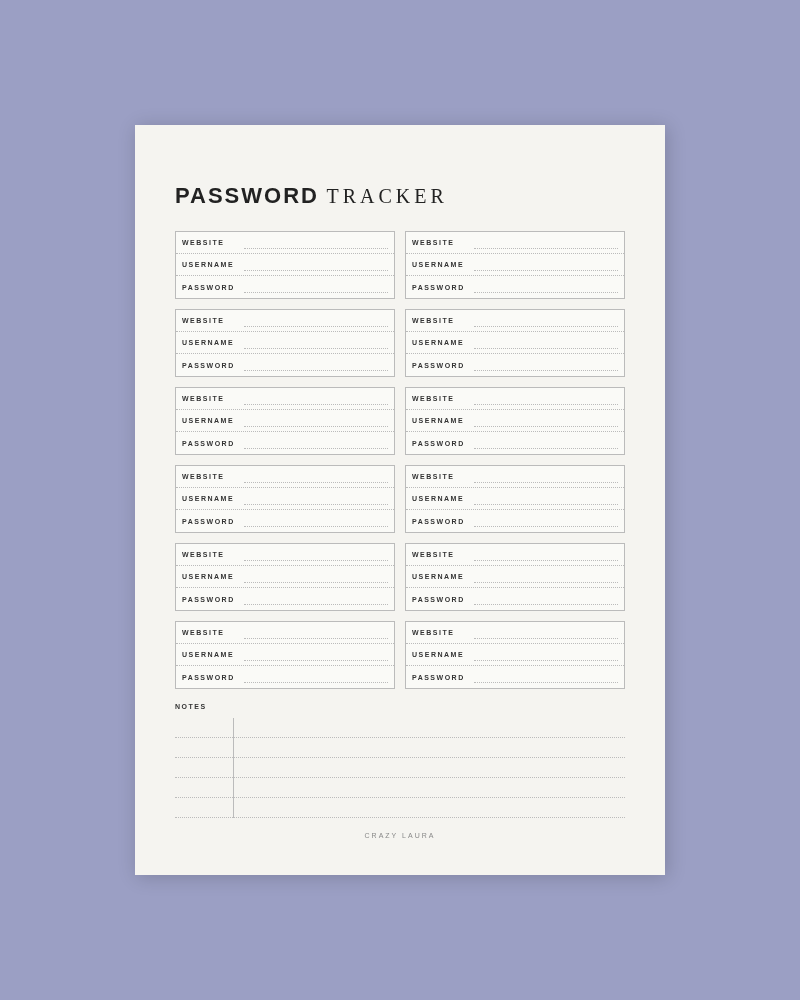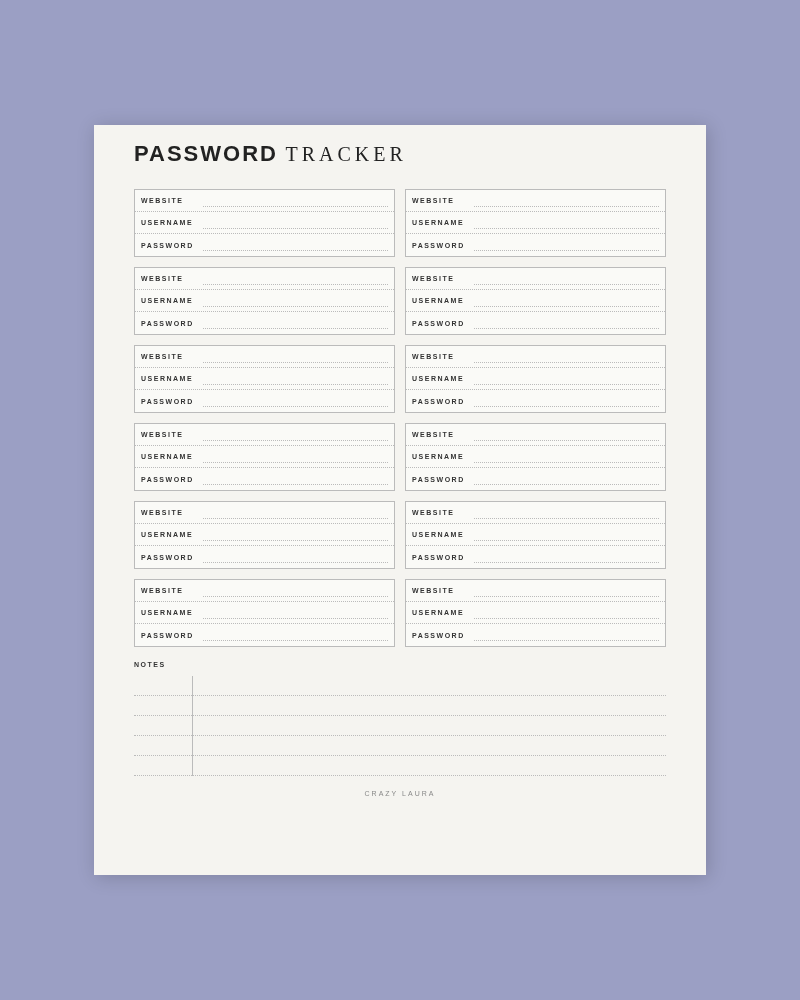--- a/index.html
+++ b/index.html
@@ -10,26 +10,26 @@
       background-color: #9b9fc4;
       background-image: radial-gradient(circle, #555 0.5px, transparent 0.5px);
       background-size: 18px 18px;
       display: flex;
       align-items: center;
       justify-content: center;
       font-family: 'Georgia', serif;
     }
 
     .page {
-      width: 612px;
+      width: 530px;
       min-height: 750px;
       background: #f5f4f0;
       background-image: radial-gradient(circle, #ccc 0.3px, transparent 0.3px);
       background-size: 12px 12px;
-      padding: 16px 40px 28px 40px;
+      padding: 58px 40px 28px 40px;
       position: relative;
       box-shadow: 2px 2px 18px rgba(0,0,0,0.18);
     }
 
     .page-title {
       font-size: 22px;
       letter-spacing: 2px;
       margin-bottom: 22px;
       color: #222;
       font-family: 'Georgia', serif;

